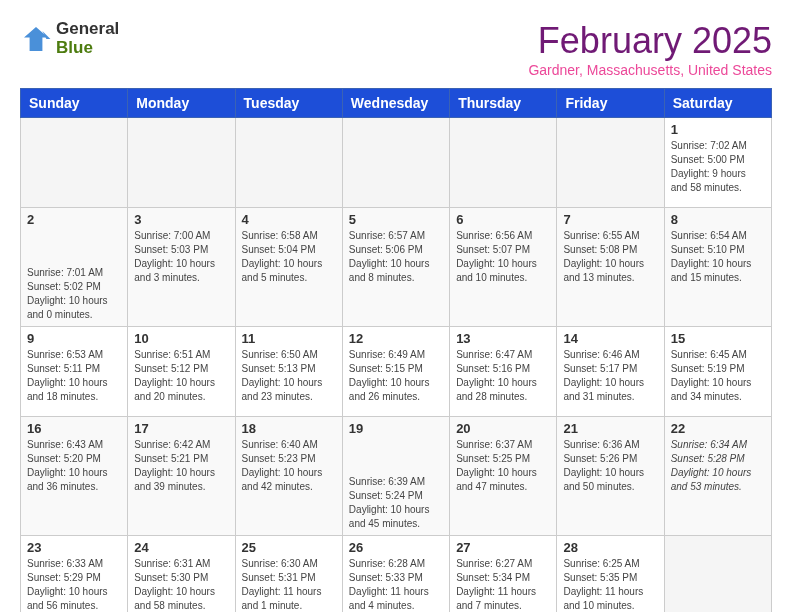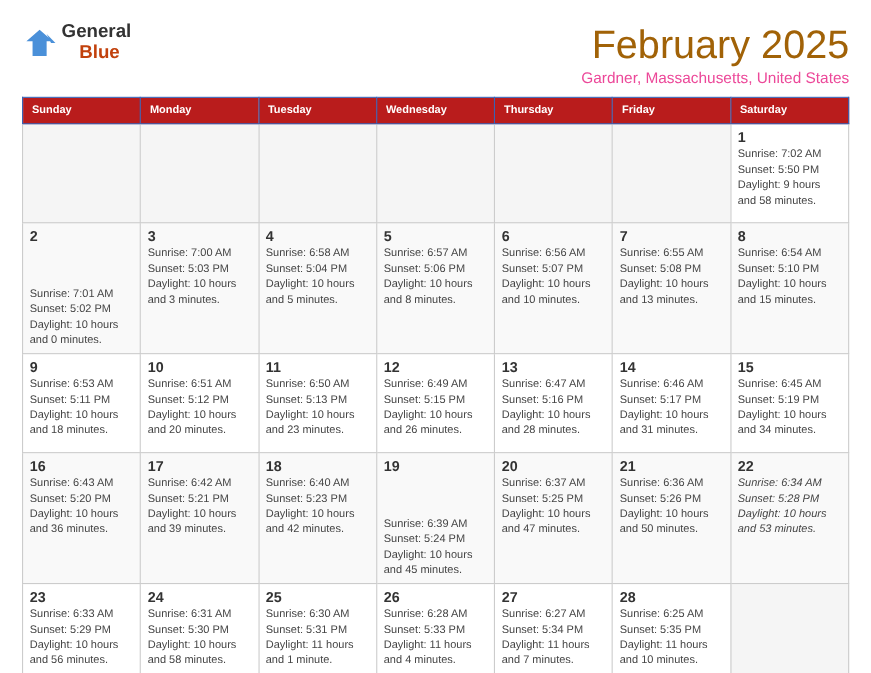--- a/index.html
+++ b/index.html
@@ -21,46 +21,46 @@
       align-items: center;
       gap: 4px;
     }
     .logo-text {
       font-size: 17px;
       font-weight: bold;
       color: #333;
       line-height: 1.1;
     }
     .logo-text .general { display: block; }
-    .logo-text .blue { display: block; color: #c2410c; margin-left: 16px; }
+    .logo-text .blue { display: block; color: #4d7c0f; }
     .logo-icon {
       width: 32px;
       height: 32px;
     }
     .title-section {
       text-align: right;
     }
     .calendar-title {
       font-size: 36px;
       font-weight: normal;
-      color: #a16207;
+      color: #701a75;
     }
     .calendar-subtitle {
       font-size: 14px;
       color: #ec4899;
     }
     .calendar-table {
       width: 100%;
       border-collapse: collapse;
       border: 1px solid #ccc;
     }
     .calendar-table th {
-      background-color: #b91c1c;
+      background-color: #1d4ed8;
       color: #fff;
-      font-size: 10px;
+      font-size: 14px;
       font-weight: bold;
       padding: 6px 8px;
       text-align: left;
       border: 1px solid #3a62b4;
     }
     .calendar-table td {
       vertical-align: top;
       border: 1px solid #ccc;
       padding: 4px 6px;
       width: calc(100% / 7);
@@ -126,21 +126,21 @@
   <tr class="week-row">
         <td class="empty-cell"></td>
         <td class="empty-cell"></td>
         <td class="empty-cell"></td>
         <td class="empty-cell"></td>
         <td class="empty-cell"></td>
         <td class="empty-cell"></td>
         <td>
           <span class="day-number">1</span>
           <div class="day-info" style="white-space: pre-line;">Sunrise: 7:02 AM
-Sunset: 5:50 PM
+Sunset: 5:00 PM
 Daylight: 9 hours
 and 58 minutes.</div>
         </td>
       </tr>
       <tr class="week-row">
         <td>
           <span class="day-number">2</span>
           <div class="day-info" style="white-space: pre-line; margin-top: 39px;">Sunrise: 7:01 AM
 Sunset: 5:02 PM
 Daylight: 10 hours

